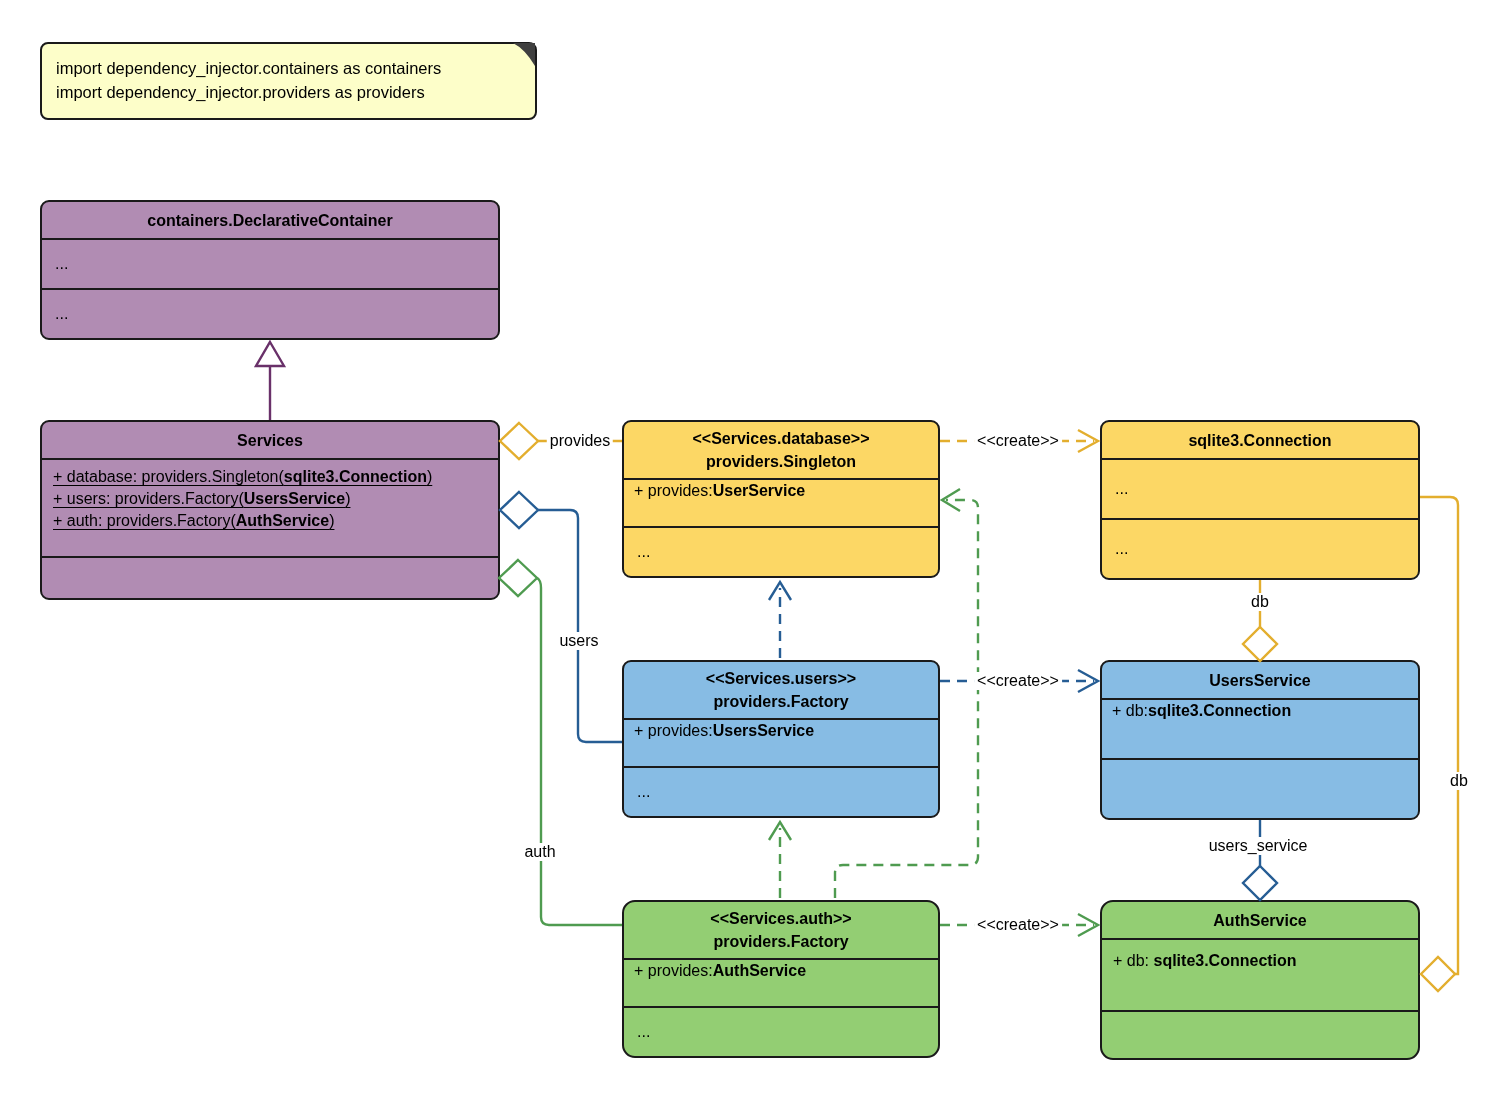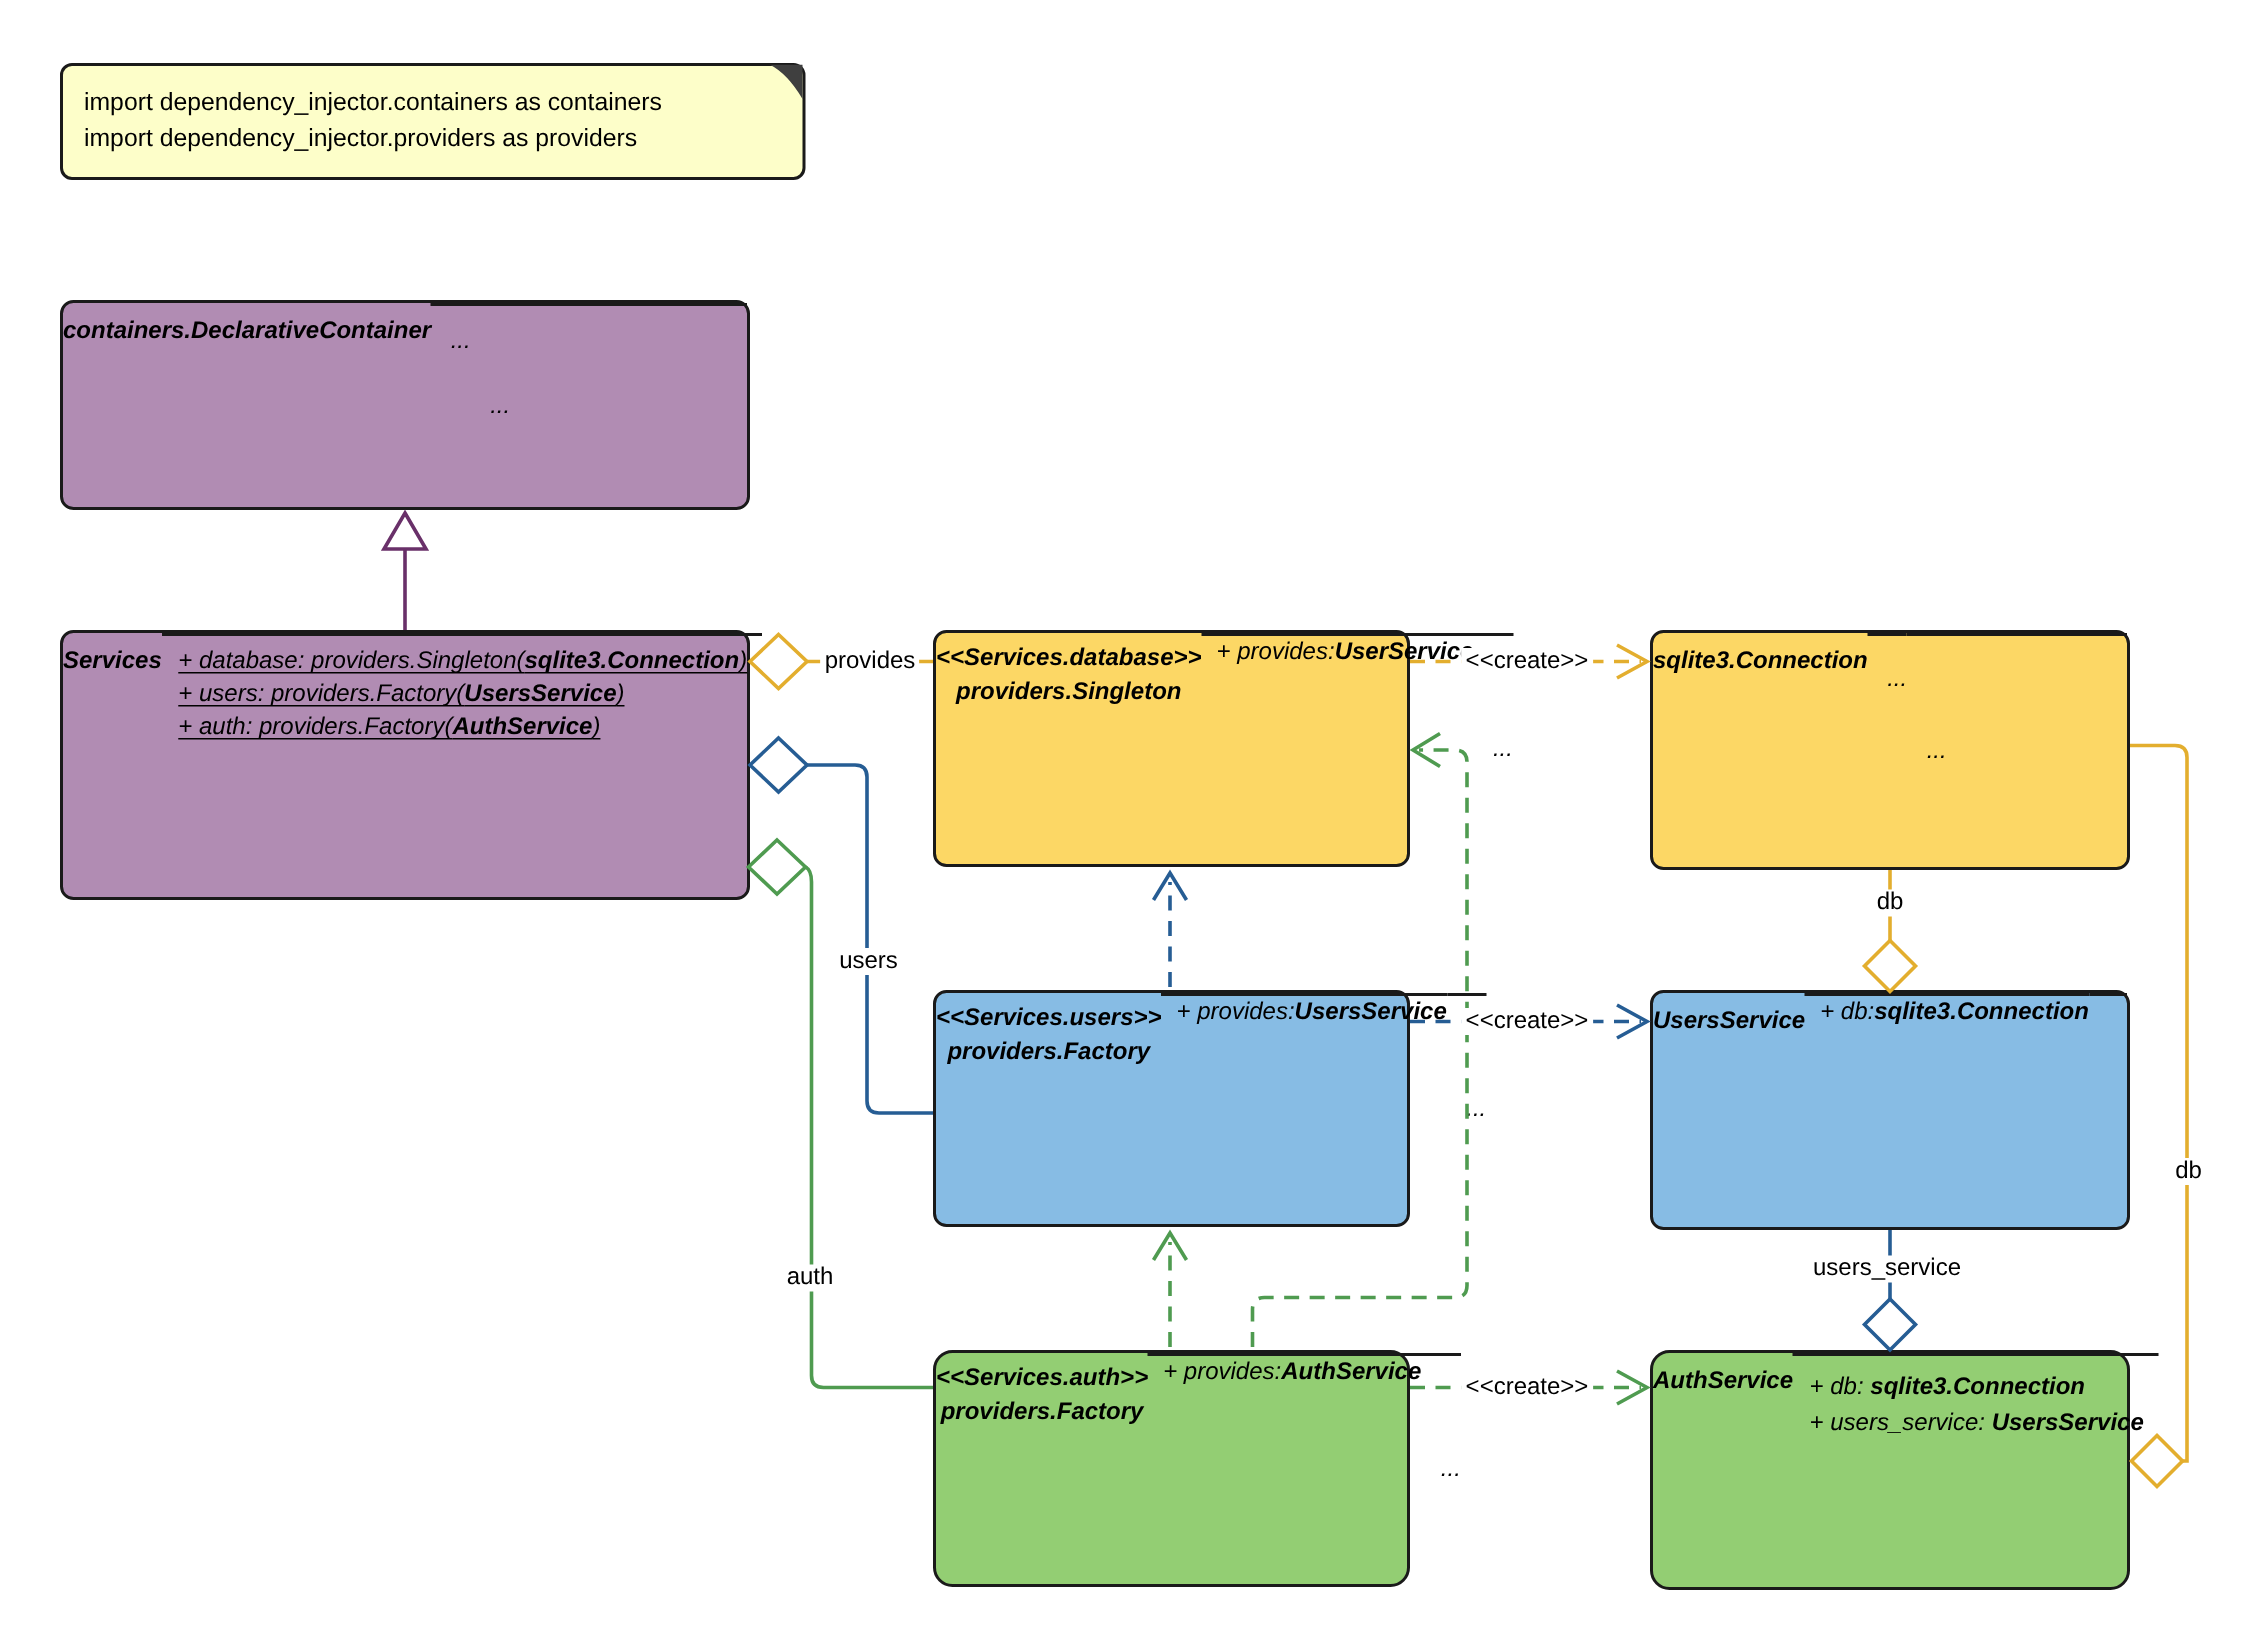--- a/index.html
+++ b/index.html
@@ -10,21 +10,21 @@
   .note {
     position:absolute; left:40px; top:42px; width:497px; height:78px;
     background:var(--note-fill,#FDFEC9); border:2px solid #1a1a1a; border-radius:8px;
     padding:12px 14px; font-weight:normal; font-size:16.5px; line-height:24px; z-index:2;
   }
   .note-fold { position:absolute; top:-1px; right:-1px; }
 
   
   .uml-box {
     position:absolute; border:2.4px solid #1a1a1a; border-radius:9px;
-    display:flex; flex-direction:row; z-index:2;font-style:italic;
+    display:flex; flex-direction:column; z-index:2;
   }
   .purple { background:var(--purple-fill,#B18CB3); }
   .yellow { background:var(--yellow-fill,#FCD765); }
   .blue   { background:var(--blue-fill,#87BCE4); }
   .green  { background:var(--green-fill,#93CE73);border-radius:13px; }
 
   .sec { border-top:2.2px solid #1a1a1a; }
   .title {
     font-weight:bold; font-size:16px; line-height:23px;
     display:flex; flex-direction:column; align-items:center; justify-content:center; text-align:center;
@@ -128,21 +128,20 @@
         <span>+ provides: </span>
         <b>AuthService</b>
       </div>
     <div class="sec dots" style="flex:1">...</div>
   </div>
 
   <div class="uml-box green" style="left:1100px;top:900px;width:320px;height:160px">
     <div class="title" style="height:36px">AuthService</div>
     <div class="sec attrs" style="height:72px;padding-top:9px;line-height:24px">
       <div class="attr"><span>+ db: </span><b>sqlite3.Connection</b></div>
-      <div class="attr"><span>+ users_service: </span><b>UsersService</b></div>
     </div>
     <div class="sec" style="flex:1"></div>
   </div>
 
   <svg class="edges" width="1510" height="1100" viewBox="0 0 1510 1100">
 
     <path class="e-purple nf w" d="M270 420 V366"></path>
     <polygon class="e-purple fw w" points="270,342 284,366 256,366"></polygon>
 
     <polygon class="e-yellow fw w" points="519,423 538,441 519,459 500,441"></polygon>

